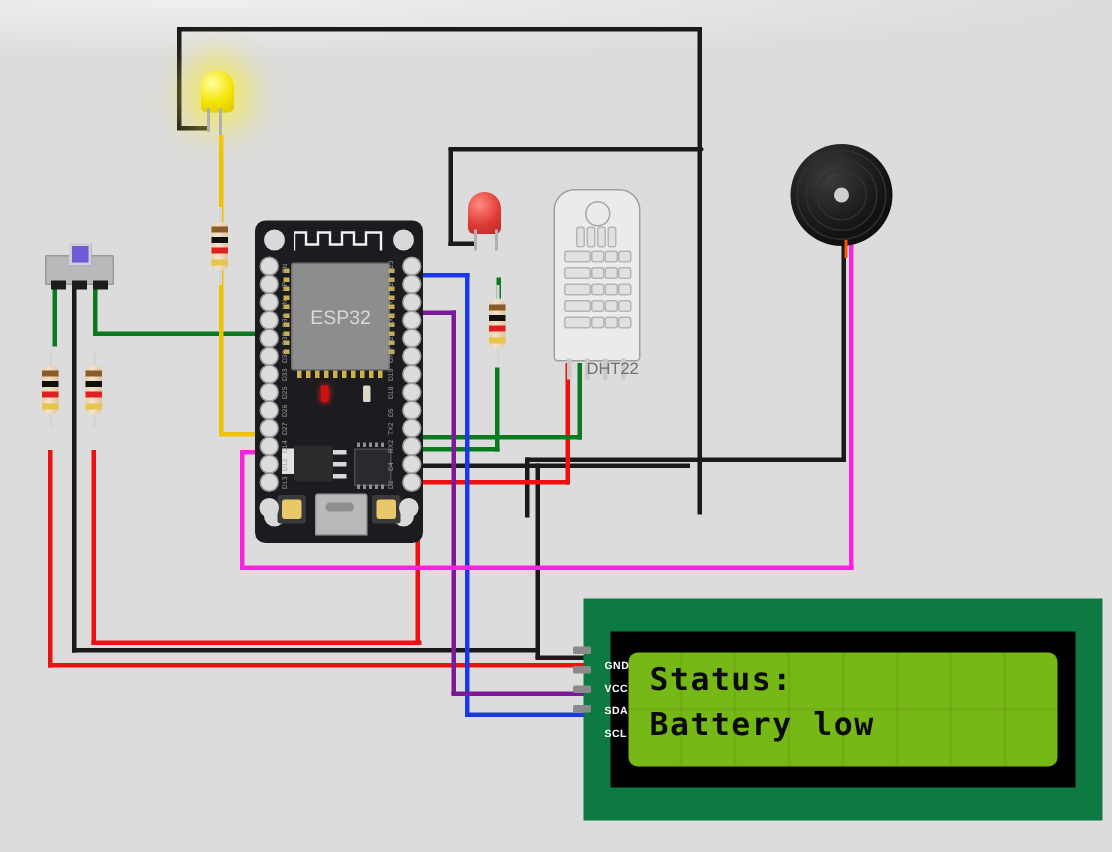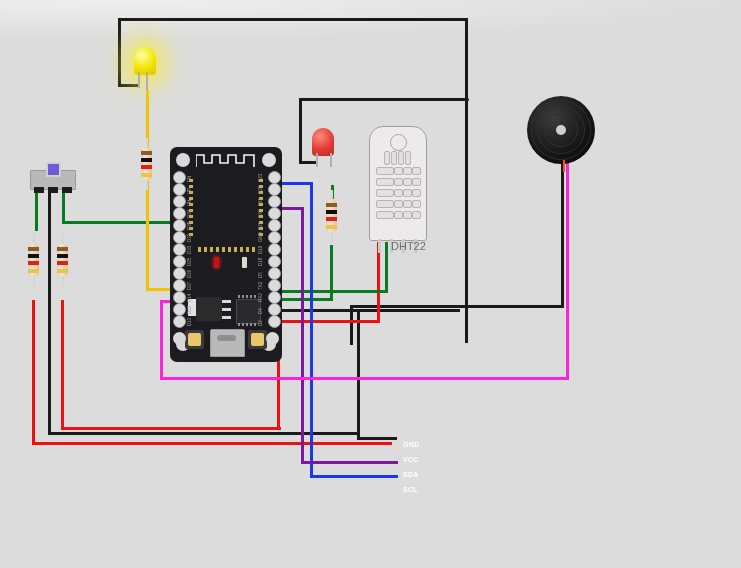--- a/index.html
+++ b/index.html
@@ -234,20 +234,23 @@
   <div id="esp32">
     <div class="hole" style="left:6px;top:6px;"></div>
     <div class="hole" style="left:92px;top:6px;"></div>
     <div class="hole" style="left:6px;top:190px;"></div>
     <div class="hole" style="left:92px;top:190px;"></div>
 
     <svg class="antenna" viewBox="0 0 60 18">
       <polyline points="0,16 0,4 8,4 8,12 16,12 16,4 24,4 24,12 32,12 32,4 40,4 40,12 48,12 48,4 58,4 58,16" fill="none" stroke="#f2f2f2" stroke-width="1.6"></polyline>
     </svg>
 
+    <div class="shield">
+      <span>ESP32</span>
+    </div>
 
     <div class="pad" style="left:19px;top:32px;"></div>
     <div class="pad" style="left:19px;top:38px;"></div>
     <div class="pad" style="left:19px;top:44px;"></div>
     <div class="pad" style="left:19px;top:50px;"></div>
     <div class="pad" style="left:19px;top:56px;"></div>
     <div class="pad" style="left:19px;top:62px;"></div>
     <div class="pad" style="left:19px;top:68px;"></div>
     <div class="pad" style="left:19px;top:74px;"></div>
     <div class="pad" style="left:19px;top:80px;"></div>
@@ -352,18 +355,40 @@
       <div class="pinlabel" style="left: 88px; top: 95px;">GND</div>
       <div class="pinlabel" style="left: 88px; top: 107px;">D19</div>
       <div class="pinlabel" style="left: 88px; top: 119px;">D18</div>
       <div class="pinlabel" style="left: 88px; top: 131px;">D5</div>
       <div class="pinlabel" style="left: 88px; top: 143px;">TX2</div>
       <div class="pinlabel" style="left: 88px; top: 155px;">RX2</div>
       <div class="pinlabel" style="left: 88px; top: 167px;">D4</div>
       <div class="pinlabel" style="left: 88px; top: 179px;">D2</div>
     </div>
 
+  <div id="lcd">
+    <div class="bezel">
+      <div class="screen">
+        <div class="cellgrid">
+          <div class="cell" style="left:34px;top:0;width:2px;height:76px;"></div>
+          <div class="cell" style="left:70px;top:0;width:2px;height:76px;"></div>
+          <div class="cell" style="left:106px;top:0;width:2px;height:76px;"></div>
+          <div class="cell" style="left:142px;top:0;width:2px;height:76px;"></div>
+          <div class="cell" style="left:178px;top:0;width:2px;height:76px;"></div>
+          <div class="cell" style="left:214px;top:0;width:2px;height:76px;"></div>
+          <div class="cell" style="left:250px;top:0;width:2px;height:76px;"></div>
+          <div class="cell" style="left:0;top:37px;width:286px;height:2px;"></div>
+        </div>
+        <div class="text" style="top:3px;">Status:</div>
+        <div class="text" style="top:33px;">Battery low</div>
+      </div>
+    </div>
+    <div class="pinpad" style="top:32px;"></div>
+    <div class="pinpad" style="top:45px;"></div>
+    <div class="pinpad" style="top:58px;"></div>
+    <div class="pinpad" style="top:71px;"></div>
+  </div>
 
   <div class="lbl" style="left:403px;top:441px;">GND</div>
   <div class="lbl" style="left:403px;top:456px;">VCC</div>
   <div class="lbl" style="left:403px;top:471px;">SDA</div>
   <div class="lbl" style="left:403px;top:486px;">SCL</div>
 </div>
 
 </body></html>

